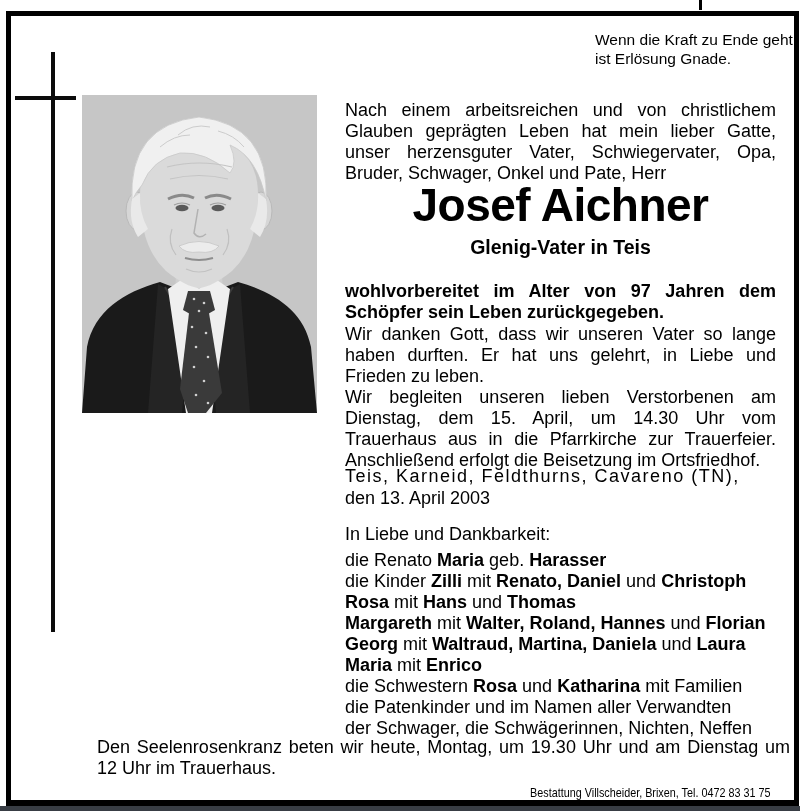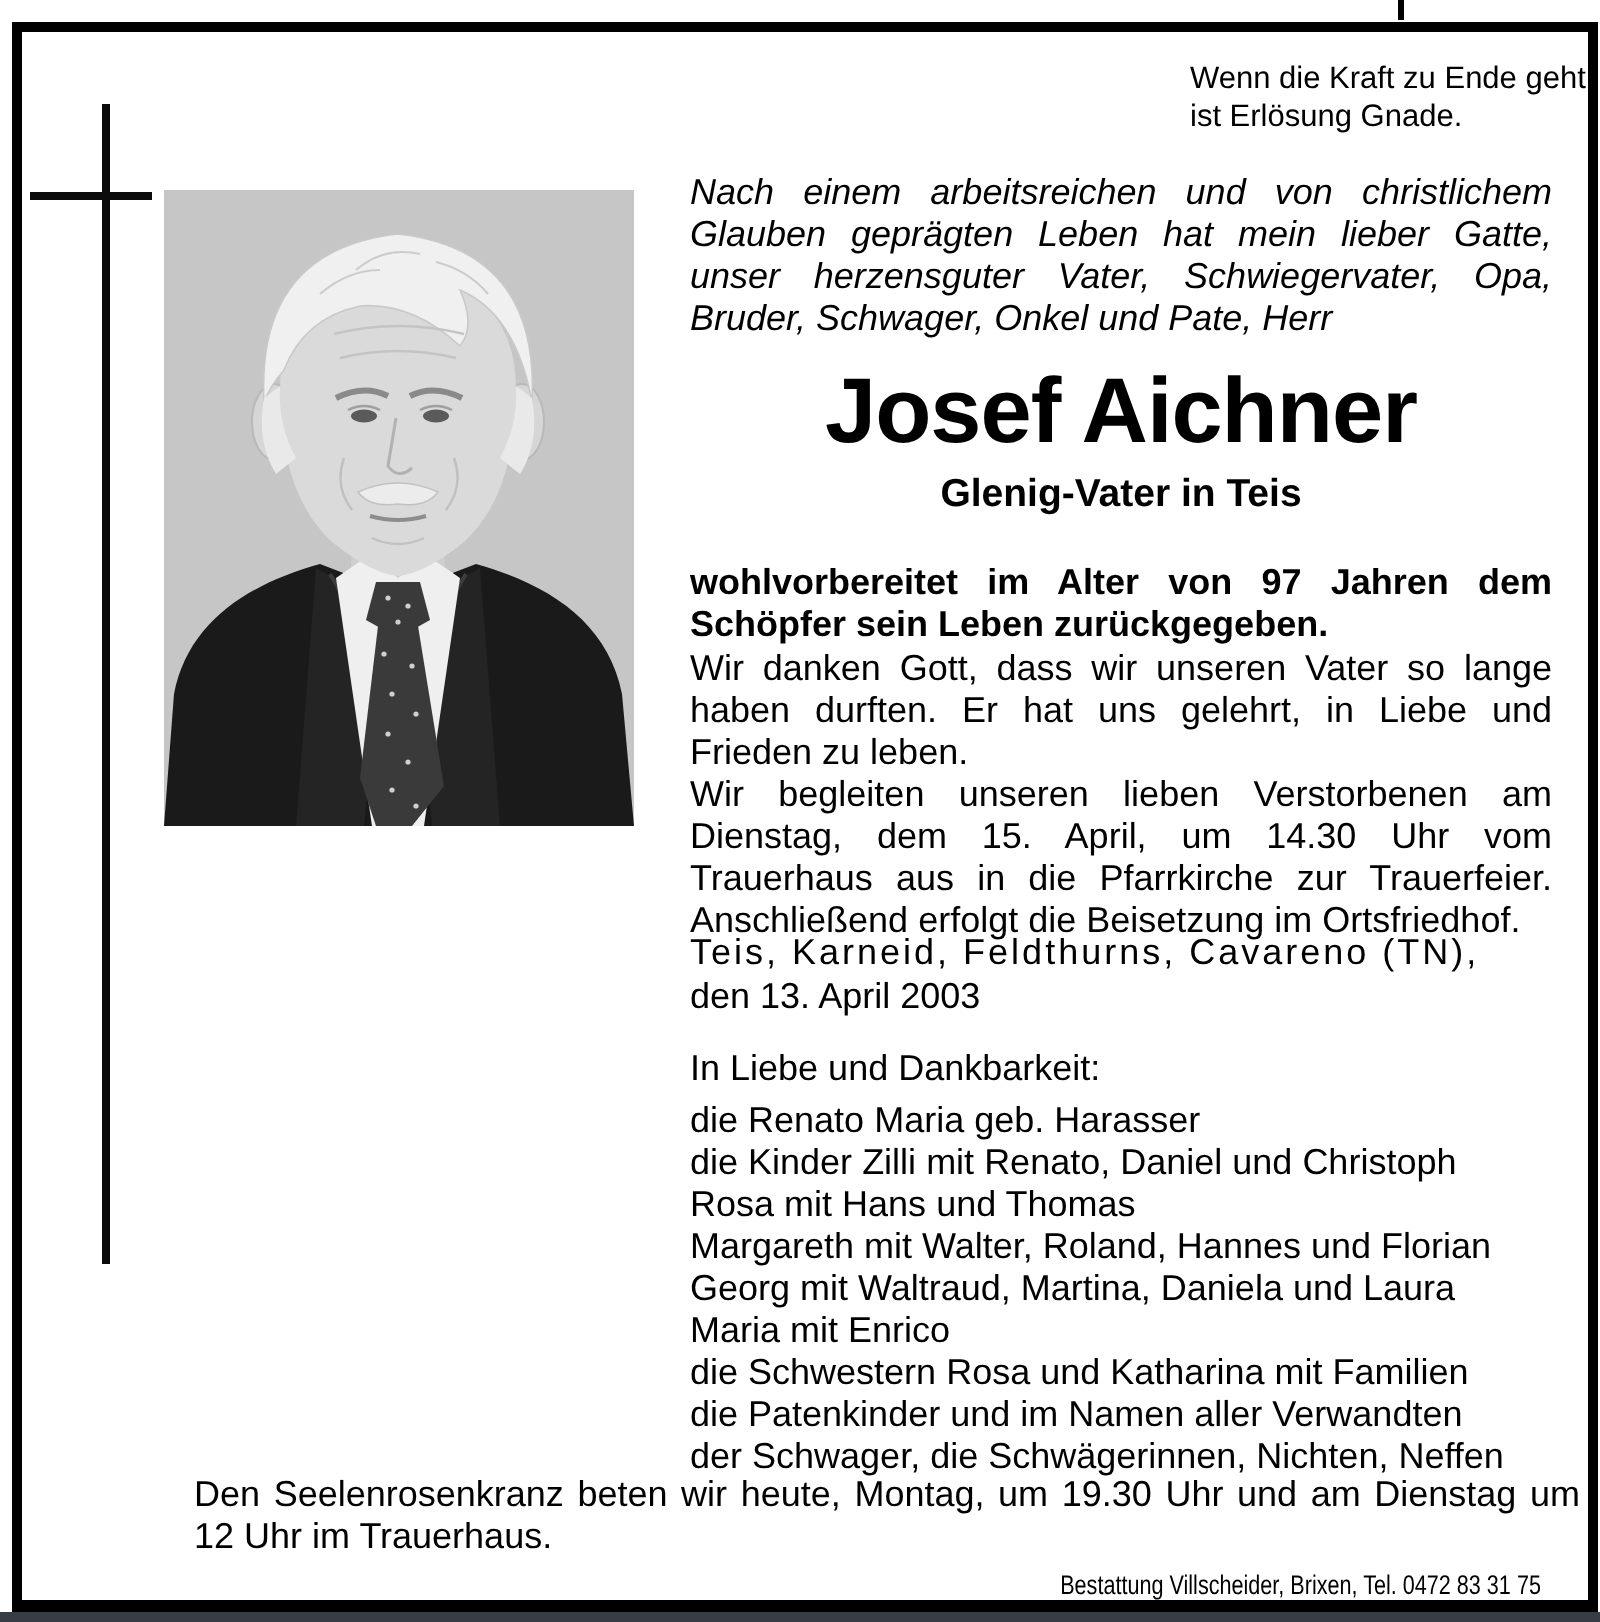--- a/index.html
+++ b/index.html
@@ -16,32 +16,32 @@
   .cross-v{left:51px;top:52px;width:4px;height:580px;background:#0b0b0b;}
   .cross-h{left:15px;top:96px;width:61px;height:4px;background:#0b0b0b;}
   
   .photo{left:82px;top:95px;width:235px;height:318px;background:#c6c6c6;}
   .photo svg{display:block;}
   
   .motto{left:595px;top:30px;font-size:15.5px;line-height:19px;}
   .col{left:345px;width:431px;}
   .just{text-align:justify;}
   .body-txt{font-size:18px;line-height:21px;}
-  .intro{top:86px;font-style:italic;}
+  .intro{top:100px;}
   .name{top:180px;text-align:center;font-size:46px;line-height:50px;font-weight:bold;letter-spacing:-0.5px;}
   .subtitle{top:236px;text-align:center;font-size:19.5px;font-weight:bold;}
   .p1{top:281px;font-weight:bold;}
   .p2{top:324px;}
   .p3{top:387px;}
   .places{top:466px;letter-spacing:1.5px;}
   .dateline{top:488px;}
   .mourn-intro{top:524px;}
   .mourners{top:550px;}
   .mourners .m-line{height:21px;white-space:nowrap;}
-  .b{font-weight:normal;margin-top:36px;}
+  .b{font-weight:bold;margin-top:36px;}
   .rosary{left:97px;top:737px;width:693px;}
   .credit{top:785px;right:30px;font-size:13.5px;line-height:15px;transform:scaleX(0.8);transform-origin:100% 50%;white-space:nowrap;}
 </style>
 </head>
 <body>
 
 <div class="sheet">
 
   <div class="abs top-artifact"></div>
   <div class="abs frame"></div>

